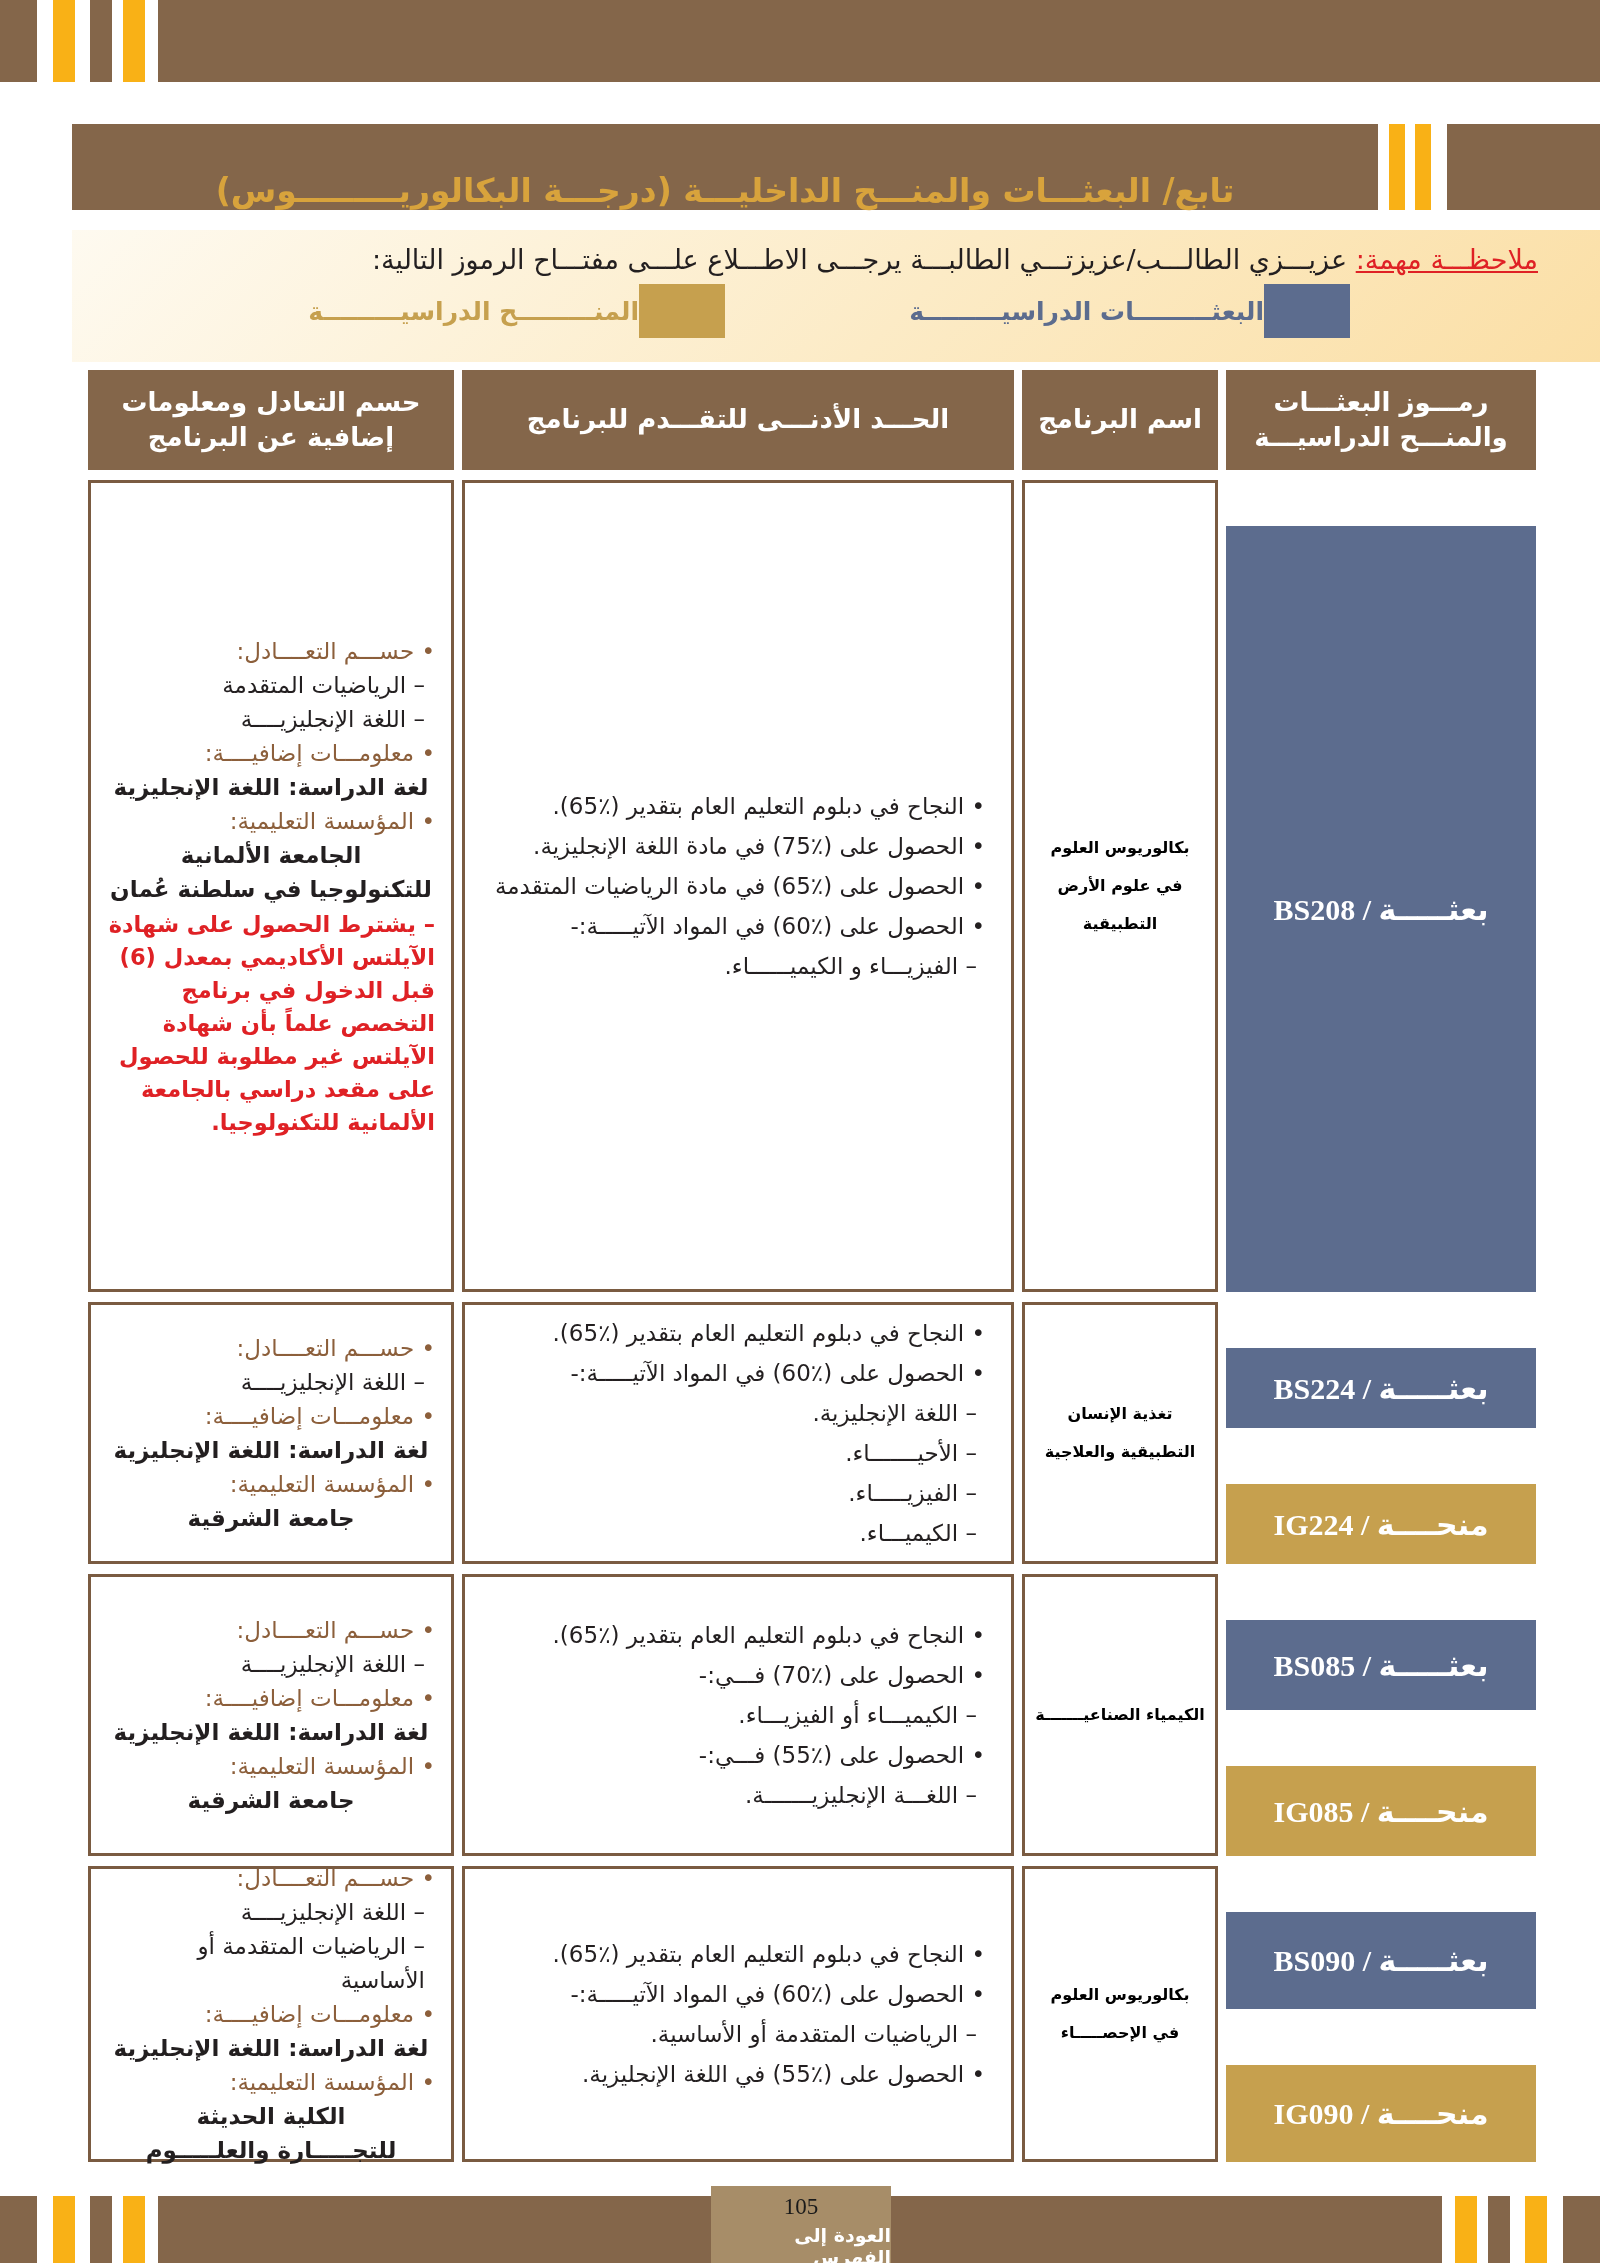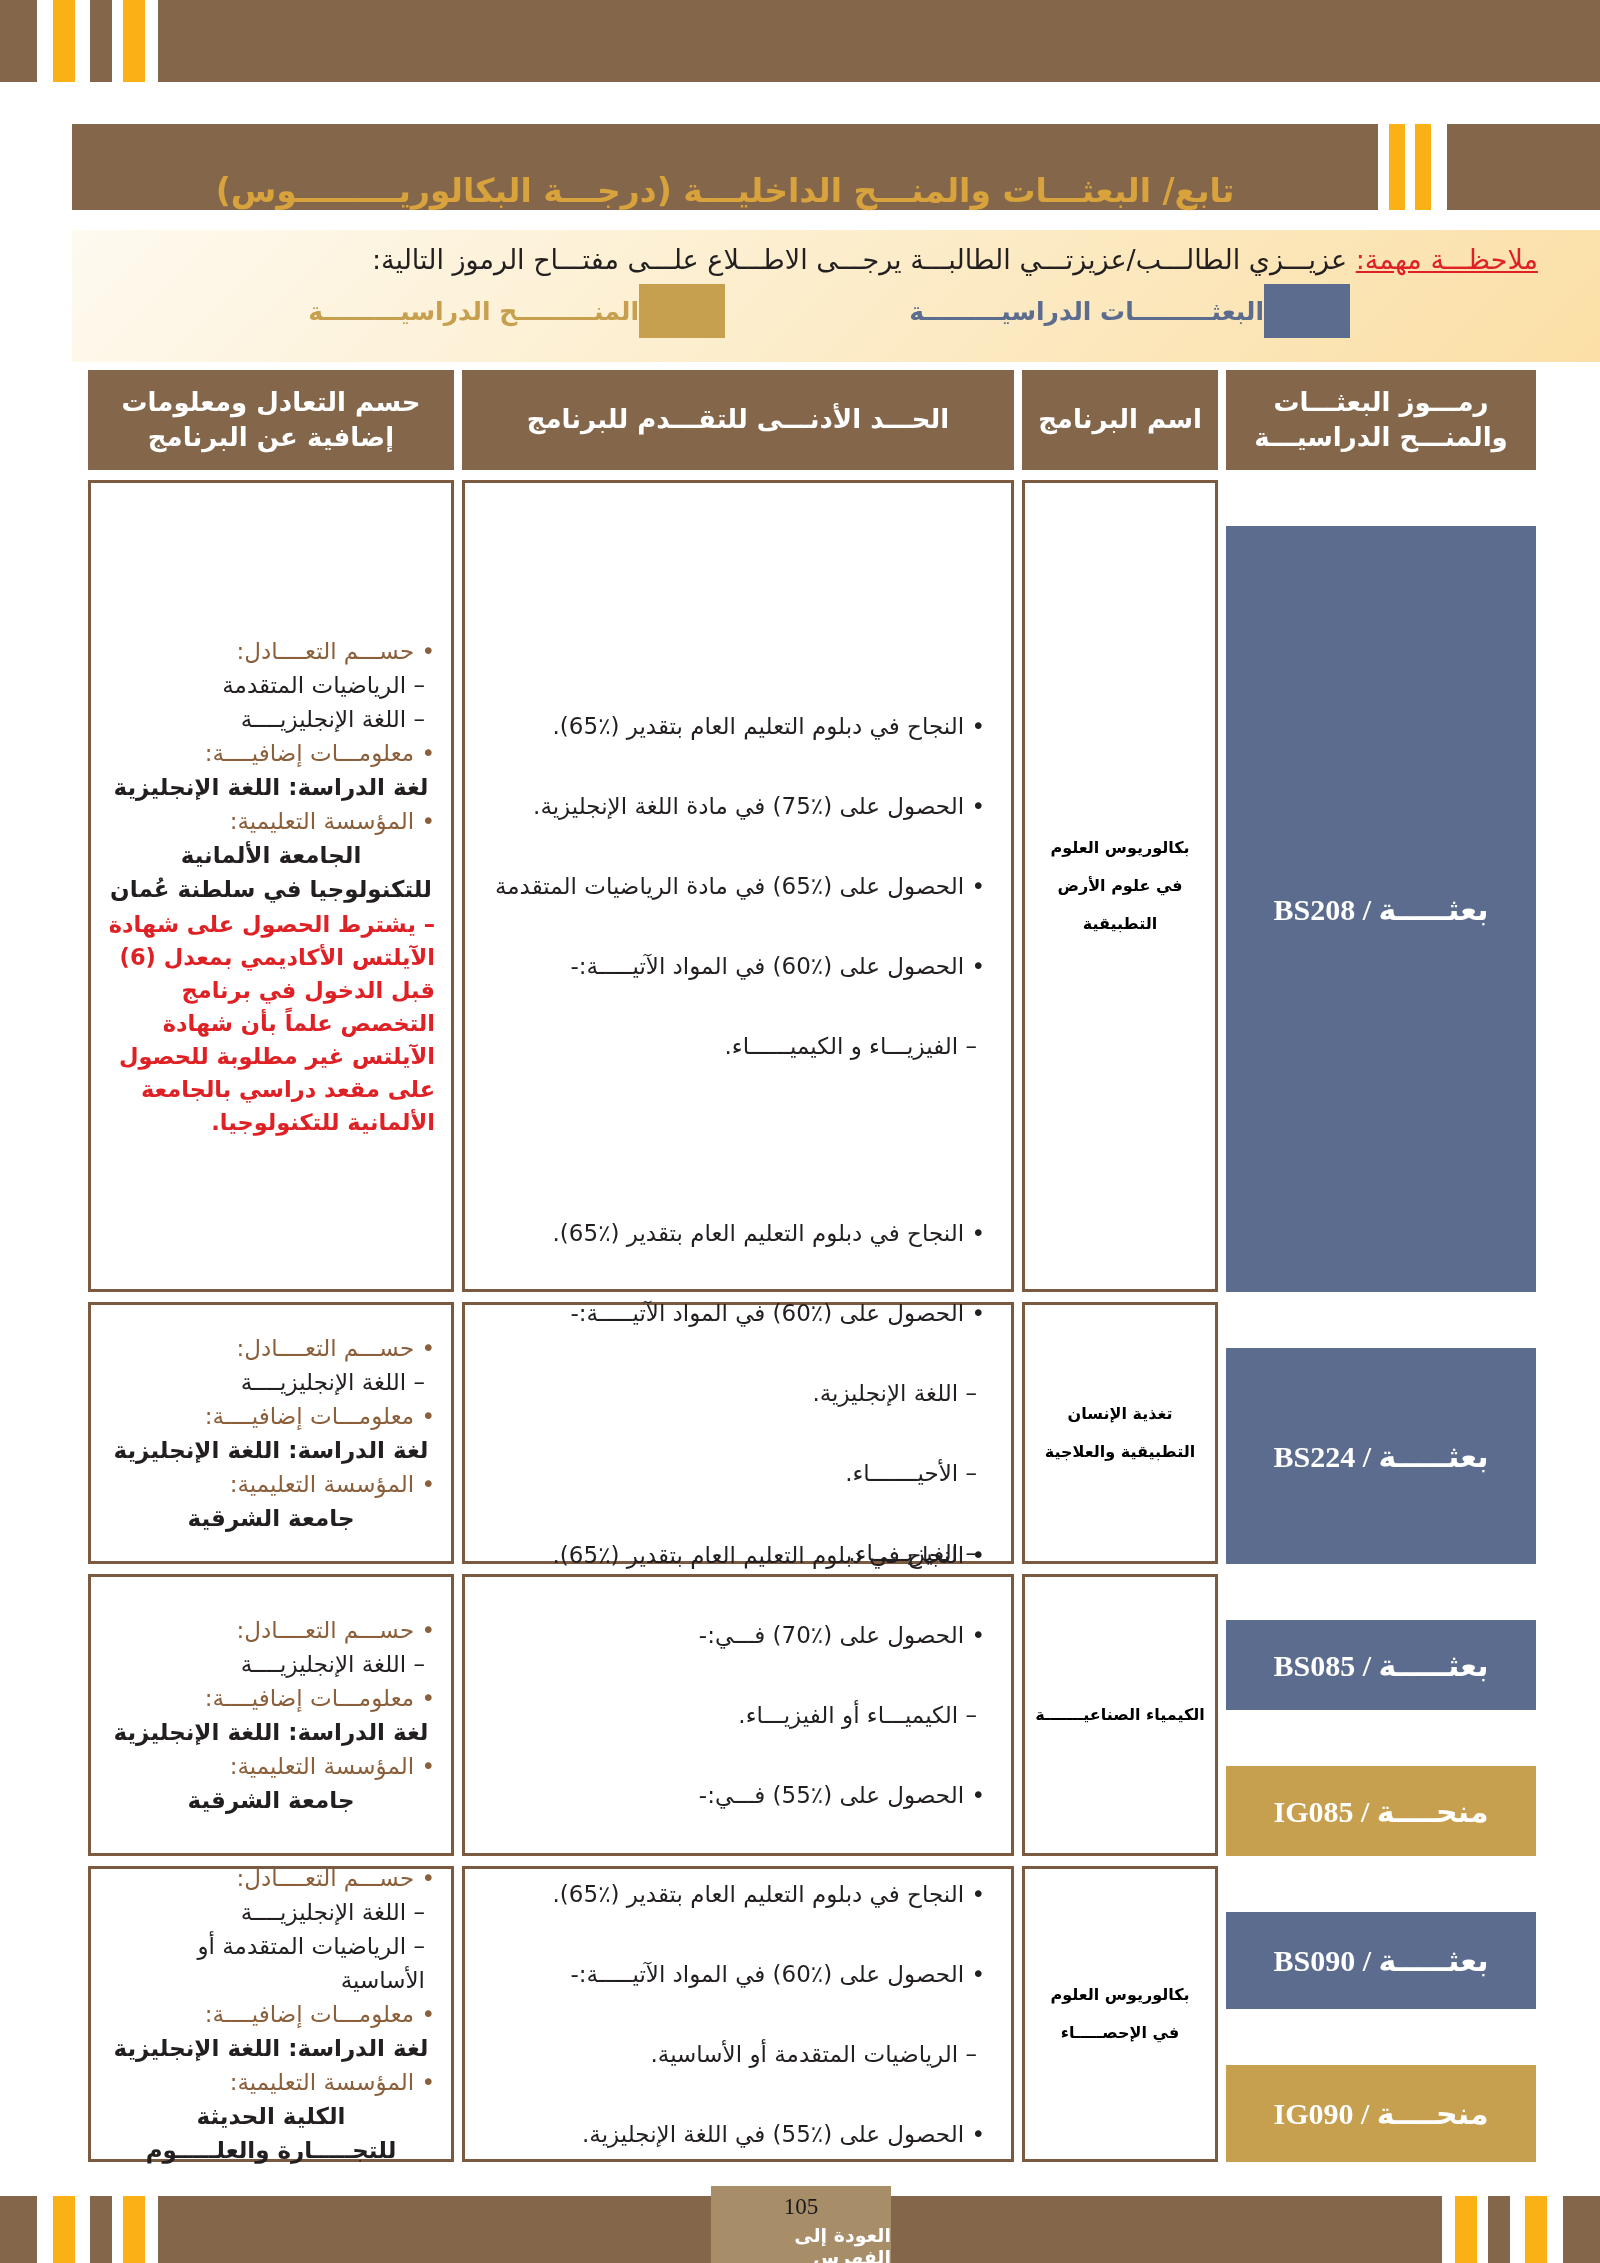--- a/index.html
+++ b/index.html
@@ -40,21 +40,21 @@
   
   .tbl{position:absolute;left:88px;top:370px;width:1448px;display:grid;direction:rtl;
        grid-template-columns:310px 196px 552px 366px;
        grid-template-rows:100px 812px 262px 282px 296px;
        column-gap:8px;row-gap:10px;}
   .hc{background:#84664A;color:#ffffff;font-weight:bold;font-size:26px;line-height:1.35;
       display:flex;align-items:center;justify-content:center;text-align:center;white-space:pre-line;}
   .bc{border:3px solid #7A5B41;background:#fff;display:flex;flex-direction:column;justify-content:center;}
   .prog{align-items:center;text-align:center;color:#000000;font-weight:bold;font-size:16px;
         line-height:38px;padding:0 10px;}
-  .req{padding:12px 26px;align-items:flex-start;gap:40px;}
+  .req{padding:12px 26px;align-items:flex-start;}
   .lk{font-size:23px;line-height:40px;color:#231F20;text-align:right;}
   .lk::before{content:"• ";}
   .ld{font-size:23px;line-height:40px;color:#231F20;text-align:right;padding-right:8px;}
   .ld::before{content:"– ";}
   .extra{padding:12px 16px;}
   .lb{color:#8C5F3B;font-weight:normal;font-size:23px;line-height:34px;text-align:right;}
   .lb::before{content:"• ";}
   .ld2{font-size:23px;line-height:34px;color:#231F20;text-align:right;padding-right:10px;}
   .ld2::before{content:"– ";}
   .lbold{font-weight:bold;font-size:23px;line-height:34px;color:#231F20;text-align:center;}
@@ -131,20 +131,21 @@
       <div class="lb">معلومـــات إضافيــــة:</div>
       <div class="lbold">لغة الدراسة: اللغة الإنجليزية</div>
       <div class="lb">المؤسسة التعليمية:</div>
       <div class="lbold">الجامعة الألمانية</div>
       <div class="lbold">للتكنولوجيا في سلطنة عُمان</div>
       <div class="lred">– يشترط الحصول على شهادة الآيلتس الأكاديمي بمعدل (6) قبل الدخول في برنامج التخصص علماً بأن شهادة الآيلتس غير مطلوبة للحصول على مقعد دراسي بالجامعة الألمانية للتكنولوجيا.</div>
     </div>
 
     <div class="codes-stack">
       <div class="code blue">بعثـــــة / BS224</div>
+      <div class="code gold">منحــــة / IG224</div>
     </div>
     <div class="bc prog">تغذية الإنسان التطبيقية والعلاجية</div>
     <div class="bc req">
       <div class="lk">النجاح في دبلوم التعليم العام بتقدير (٪65).</div>
       <div class="lk">الحصول على (٪60) في المواد الآتيـــــة:-</div>
       <div class="ld">اللغة الإنجليزية.</div>
       <div class="ld">الأحيـــــــاء.</div>
       <div class="ld">الفيزيـــــاء.</div>
       <div class="ld">الكيميـــاء.</div>
     </div>

